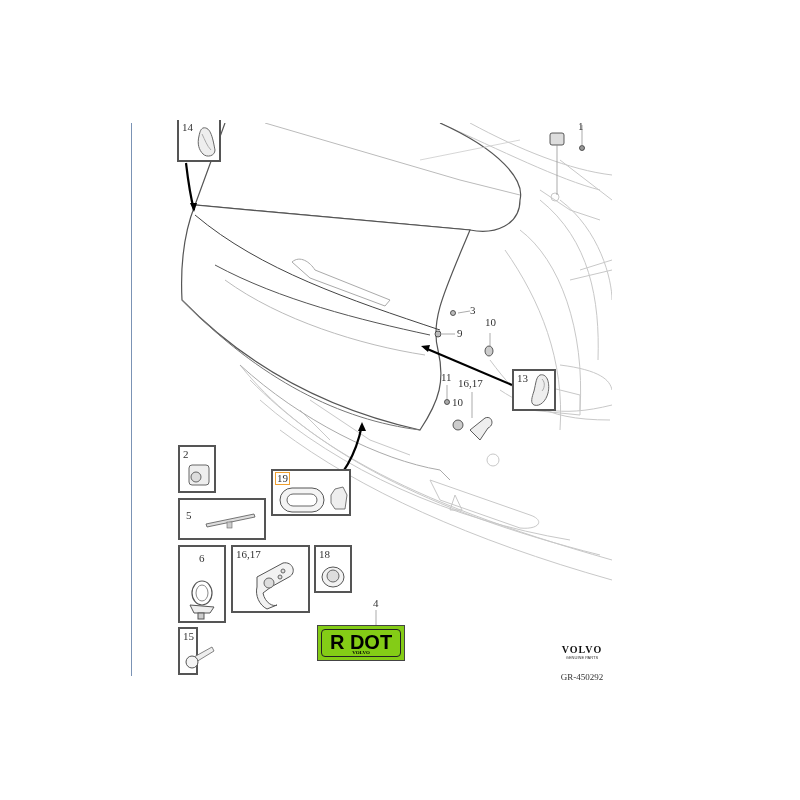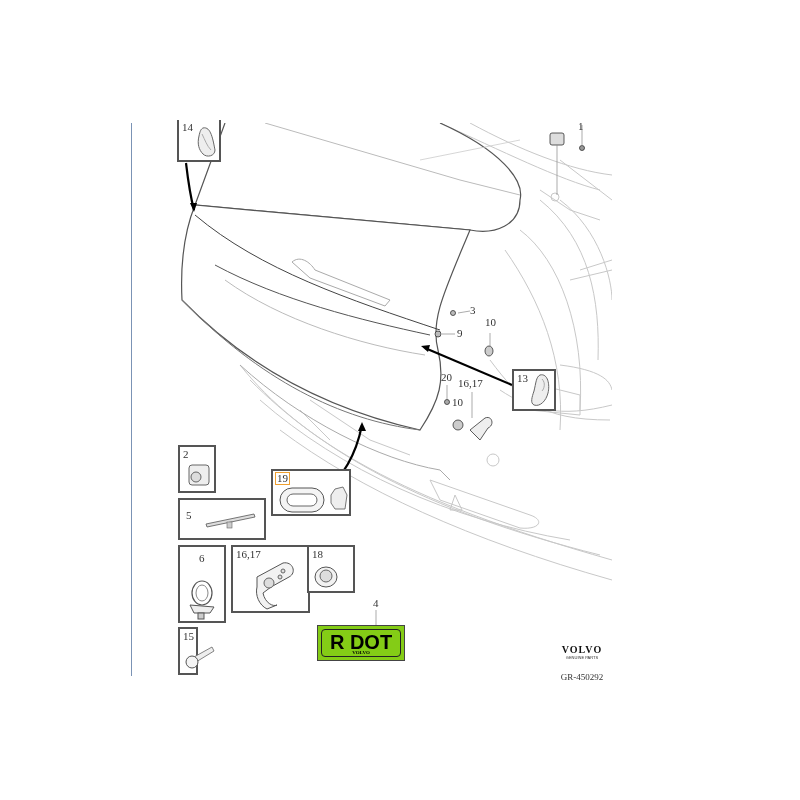--- a/index.html
+++ b/index.html
@@ -102,21 +102,21 @@
       <polygon points="194,212 190,203 197,203"></polygon>
       <polygon points="421,346 430,345 428,352"></polygon>
       <polygon points="362,422 358,431 366,431"></polygon>
     </g>
   </svg>
 
   <span class="callout" style="left:446px; top:-2px;">1</span>
   <span class="callout" style="left:338px; top:182px;">3</span>
   <span class="callout" style="left:325px; top:205px;">9</span>
   <span class="callout" style="left:353px; top:194px;">10</span>
-  <span class="callout" style="left:309px; top:249px;">20</span>
+  <span class="callout" style="left:309px; top:249px;">11</span>
   <span class="callout" style="left:320px; top:274px;">10</span>
   <span class="callout" style="left:326px; top:255px;">16,17</span>
 </div>
 
 <div class="box" style="left:177px; top:120px; width:44px; height:42px; border-top:none;">
   <span class="lbl">14</span>
   <svg width="44" height="42">
       <path d="M24 8 C 32 6, 34 20, 36 30 C 36 36, 28 38, 24 34 C 20 30, 18 24, 20 16 C 21 11, 22 9, 24 8 Z" fill="#eee" stroke="#666" stroke-width="1"></path>
       <path d="M23 14 C 26 20, 28 26, 32 30" fill="none" stroke="#aaa"></path>
     </svg>
@@ -168,21 +168,21 @@
 <div class="box" style="left:231px; top:545px; width:79px; height:68px;">
   <span class="lbl">16,17</span>
   <svg width="79" height="68">
       <path d="M24 30 L 50 16 C 60 14, 64 26, 56 30 L 38 40 L 30 46 C 32 56, 40 60, 44 58 L 34 62 C 26 58, 22 48, 24 40 Z" fill="#f2f2f2" stroke="#555"></path>
       <circle cx="36" cy="36" r="5" fill="#ddd" stroke="#666"></circle>
       <circle cx="50" cy="24" r="2" fill="#ddd" stroke="#666"></circle>
       <circle cx="47" cy="30" r="2" fill="#ddd" stroke="#666"></circle>
     </svg>
 </div>
 
-<div class="box" style="left:307px; top:545px; width:48px; height:48px;">
+<div class="box" style="left:314px; top:545px; width:38px; height:48px;">
   <span class="lbl">18</span>
   <svg width="38" height="48">
       <ellipse cx="17" cy="30" rx="11" ry="10" fill="#f2f2f2" stroke="#555"></ellipse>
       <ellipse cx="17" cy="29" rx="6" ry="6" fill="#ddd" stroke="#666"></ellipse>
     </svg>
 </div>
 
 <div class="box" style="left:178px; top:627px; width:20px; height:48px;">
   <span class="lbl">15</span>
   <svg width="38" height="48">

